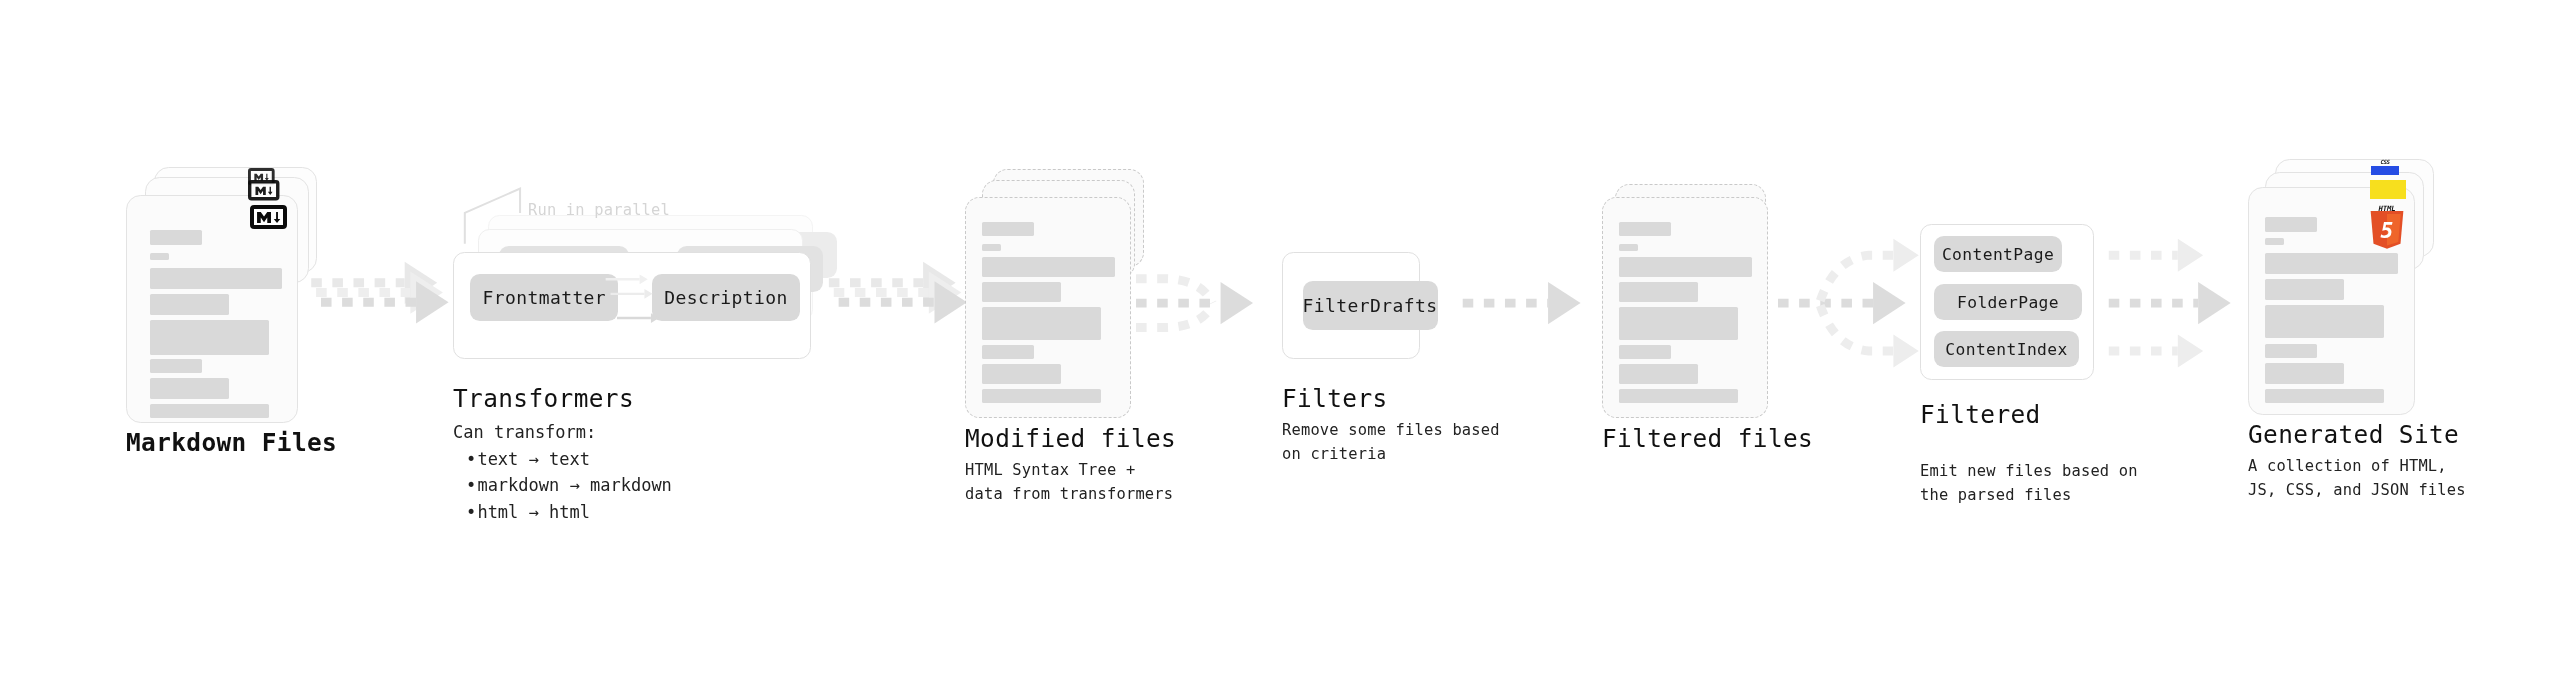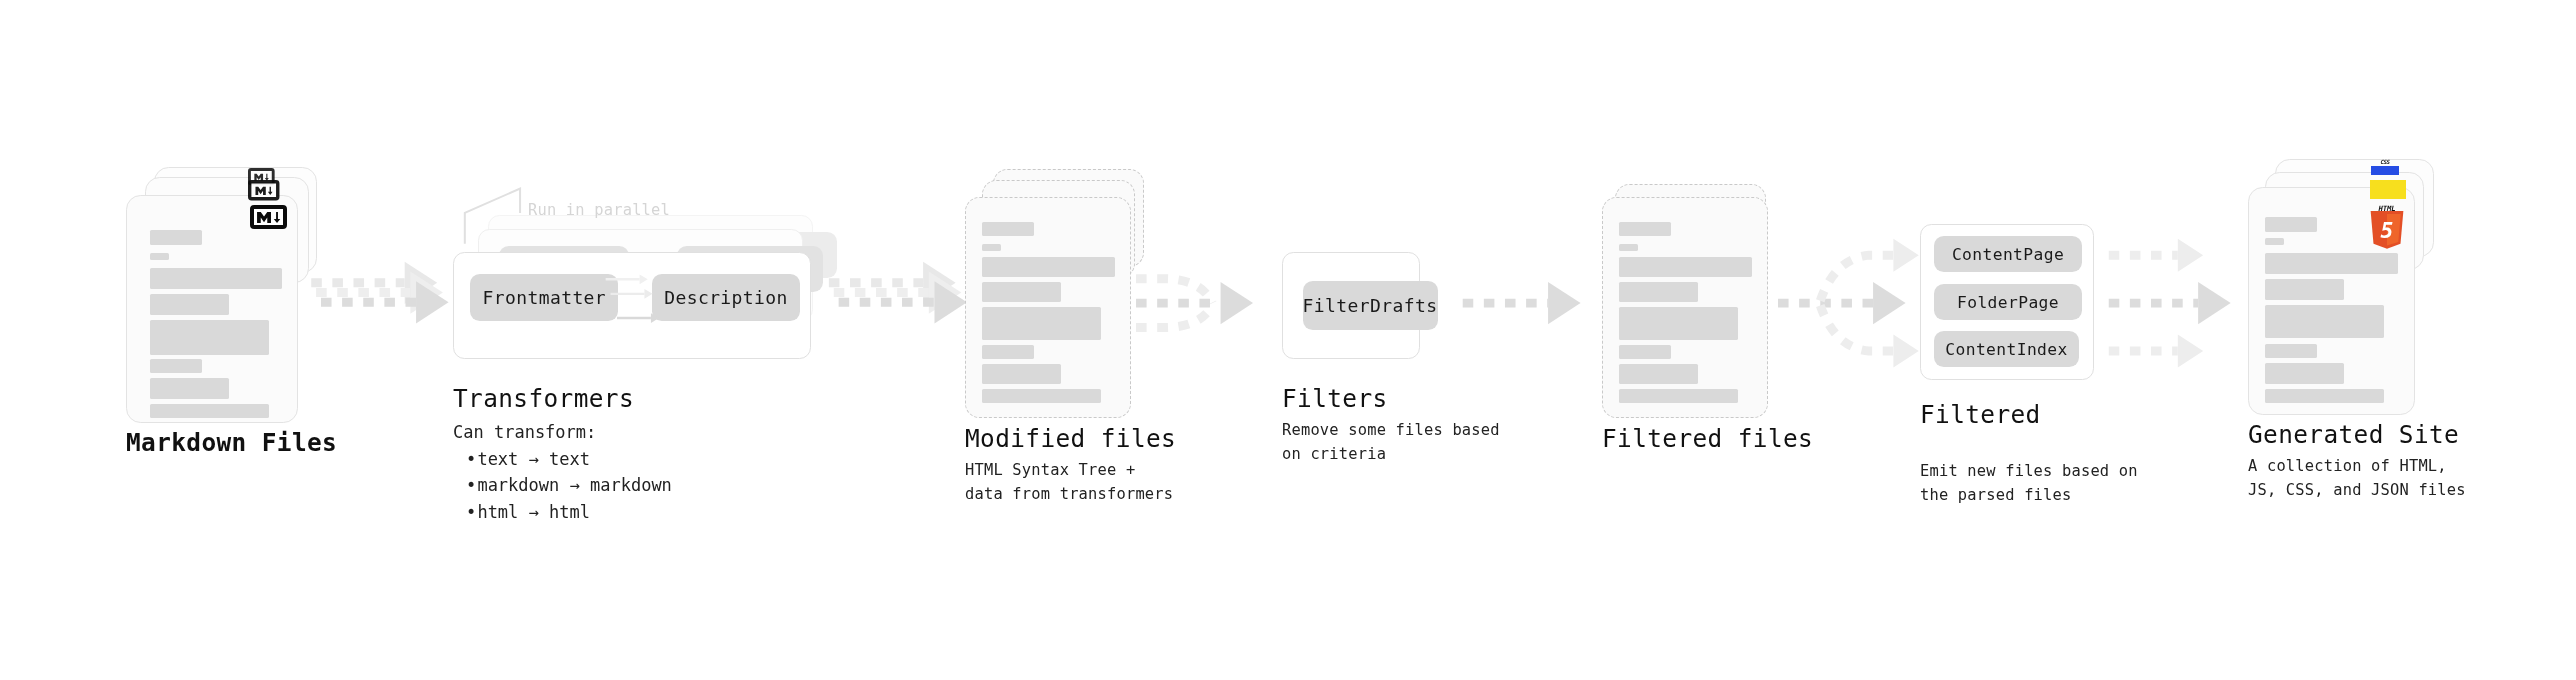--- a/index.html
+++ b/index.html
@@ -301,21 +301,21 @@
       <div class="bar" style="left:16.3px;top:84px;width:79px;height:20.3px;"></div>
       <div class="bar" style="left:16.3px;top:109px;width:119px;height:33px;"></div>
       <div class="bar" style="left:16.3px;top:147px;width:52px;height:14px;"></div>
       <div class="bar" style="left:16.3px;top:166px;width:79px;height:20.3px;"></div>
       <div class="bar" style="left:16.3px;top:191px;width:119px;height:14px;"></div>
     </div>
   </div>
   <div class="title" style="left:1602px;top:424px;">Filtered files</div>
 
   <div class="panel" style="left:1920px;top:224px;width:174px;height:156px;">
-    <div class="chip" style="left:13px;top:11.4px;width:148px;height:36px;font-size:16.3px;">ContentPage</div>
+    <div class="chip" style="left:13px;top:11.4px;width:128px;height:36px;font-size:16.3px;">ContentPage</div>
     <div class="chip" style="left:13px;top:59px;width:148px;height:36px;font-size:16.3px;">FolderPage</div>
     <div class="chip" style="left:13px;top:106px;width:145px;height:36px;font-size:16.3px;">ContentIndex</div>
   </div>
   <div class="title" style="left:1920px;top:400px;">Filtered</div>
   <div class="caption" style="left:1920px;top:460px;">Emit new files based on
 the parsed files</div>
 
   <div class="docstack">
     <div class="doc back1" style="left:2275px;top:159px;width:159px;height:98px;"></div>
     <div class="doc back2" style="left:2265px;top:172px;width:159px;height:98px;"></div>

